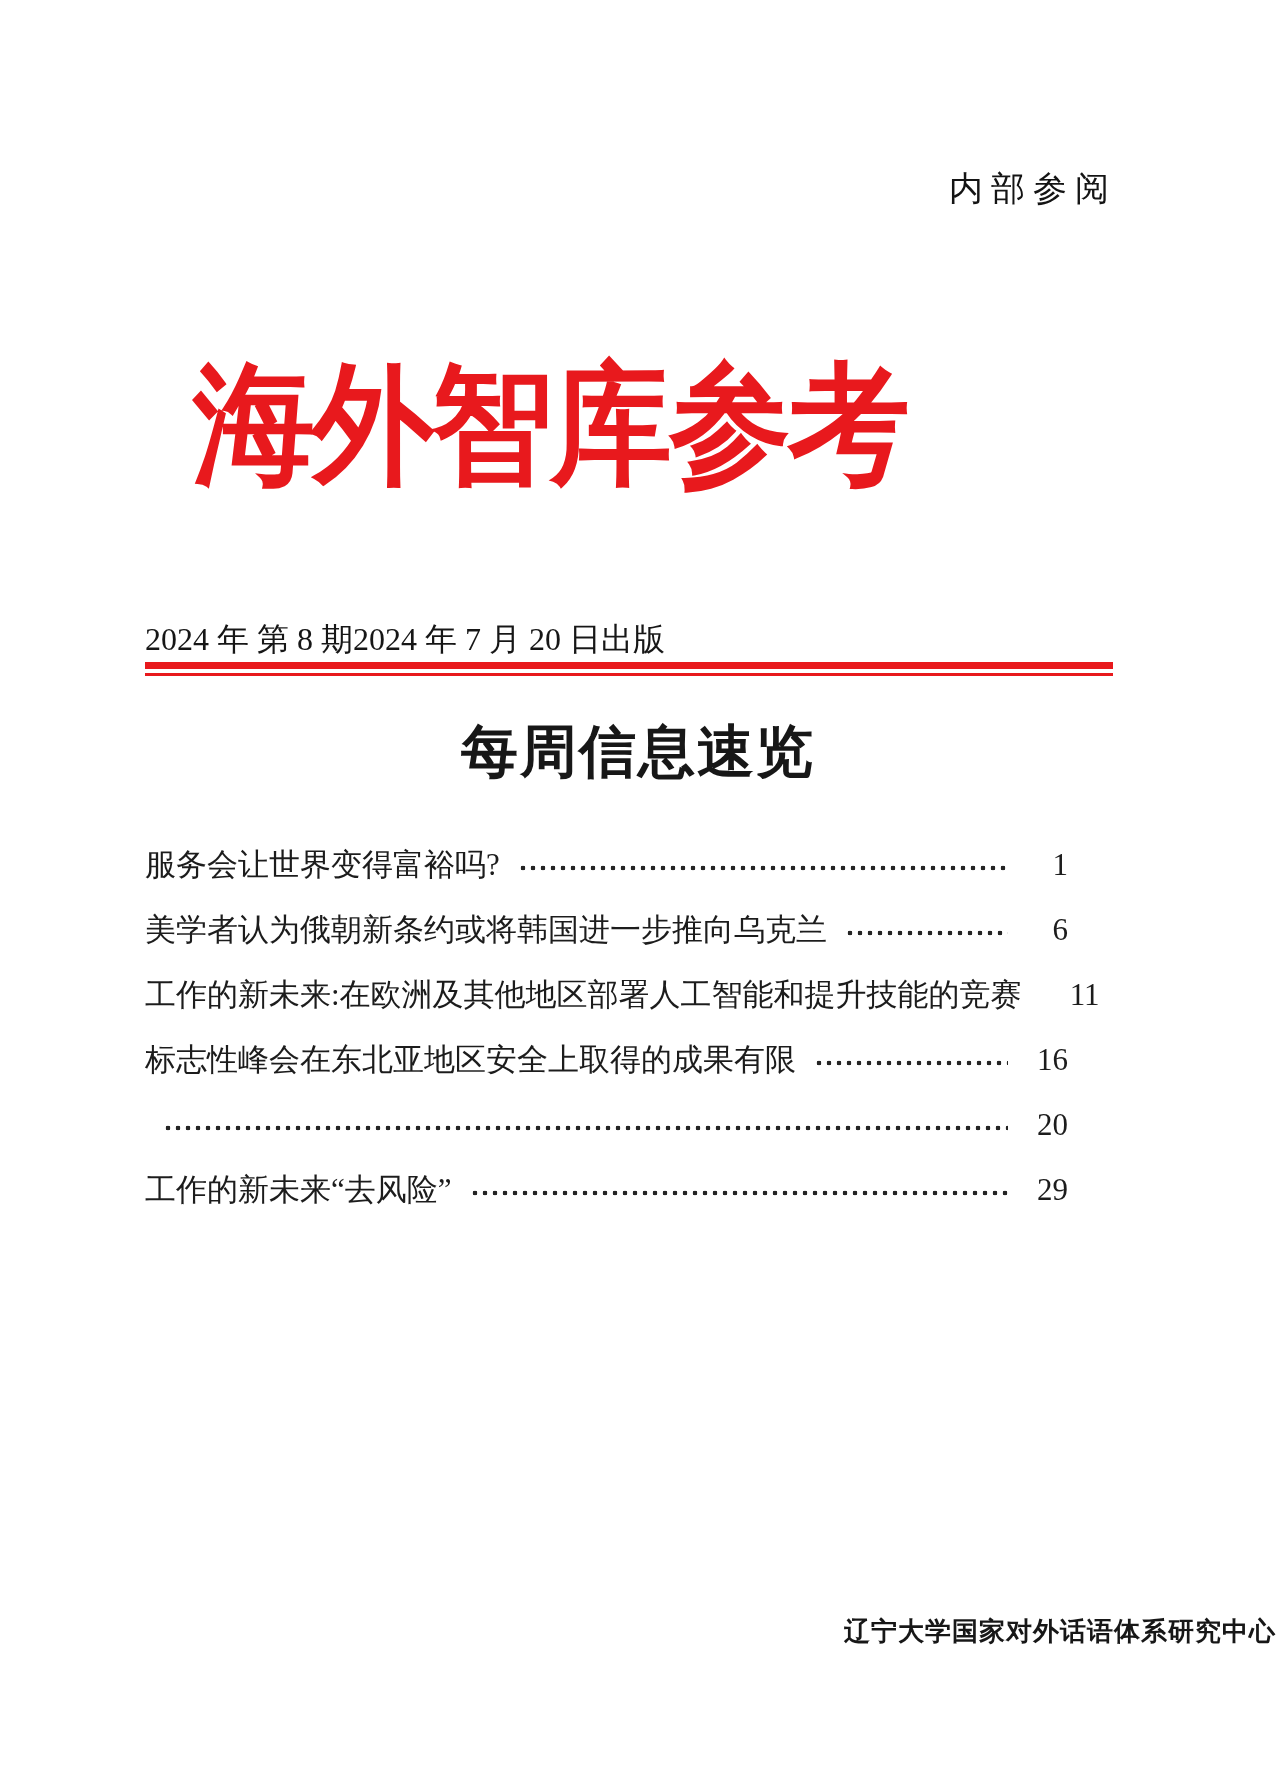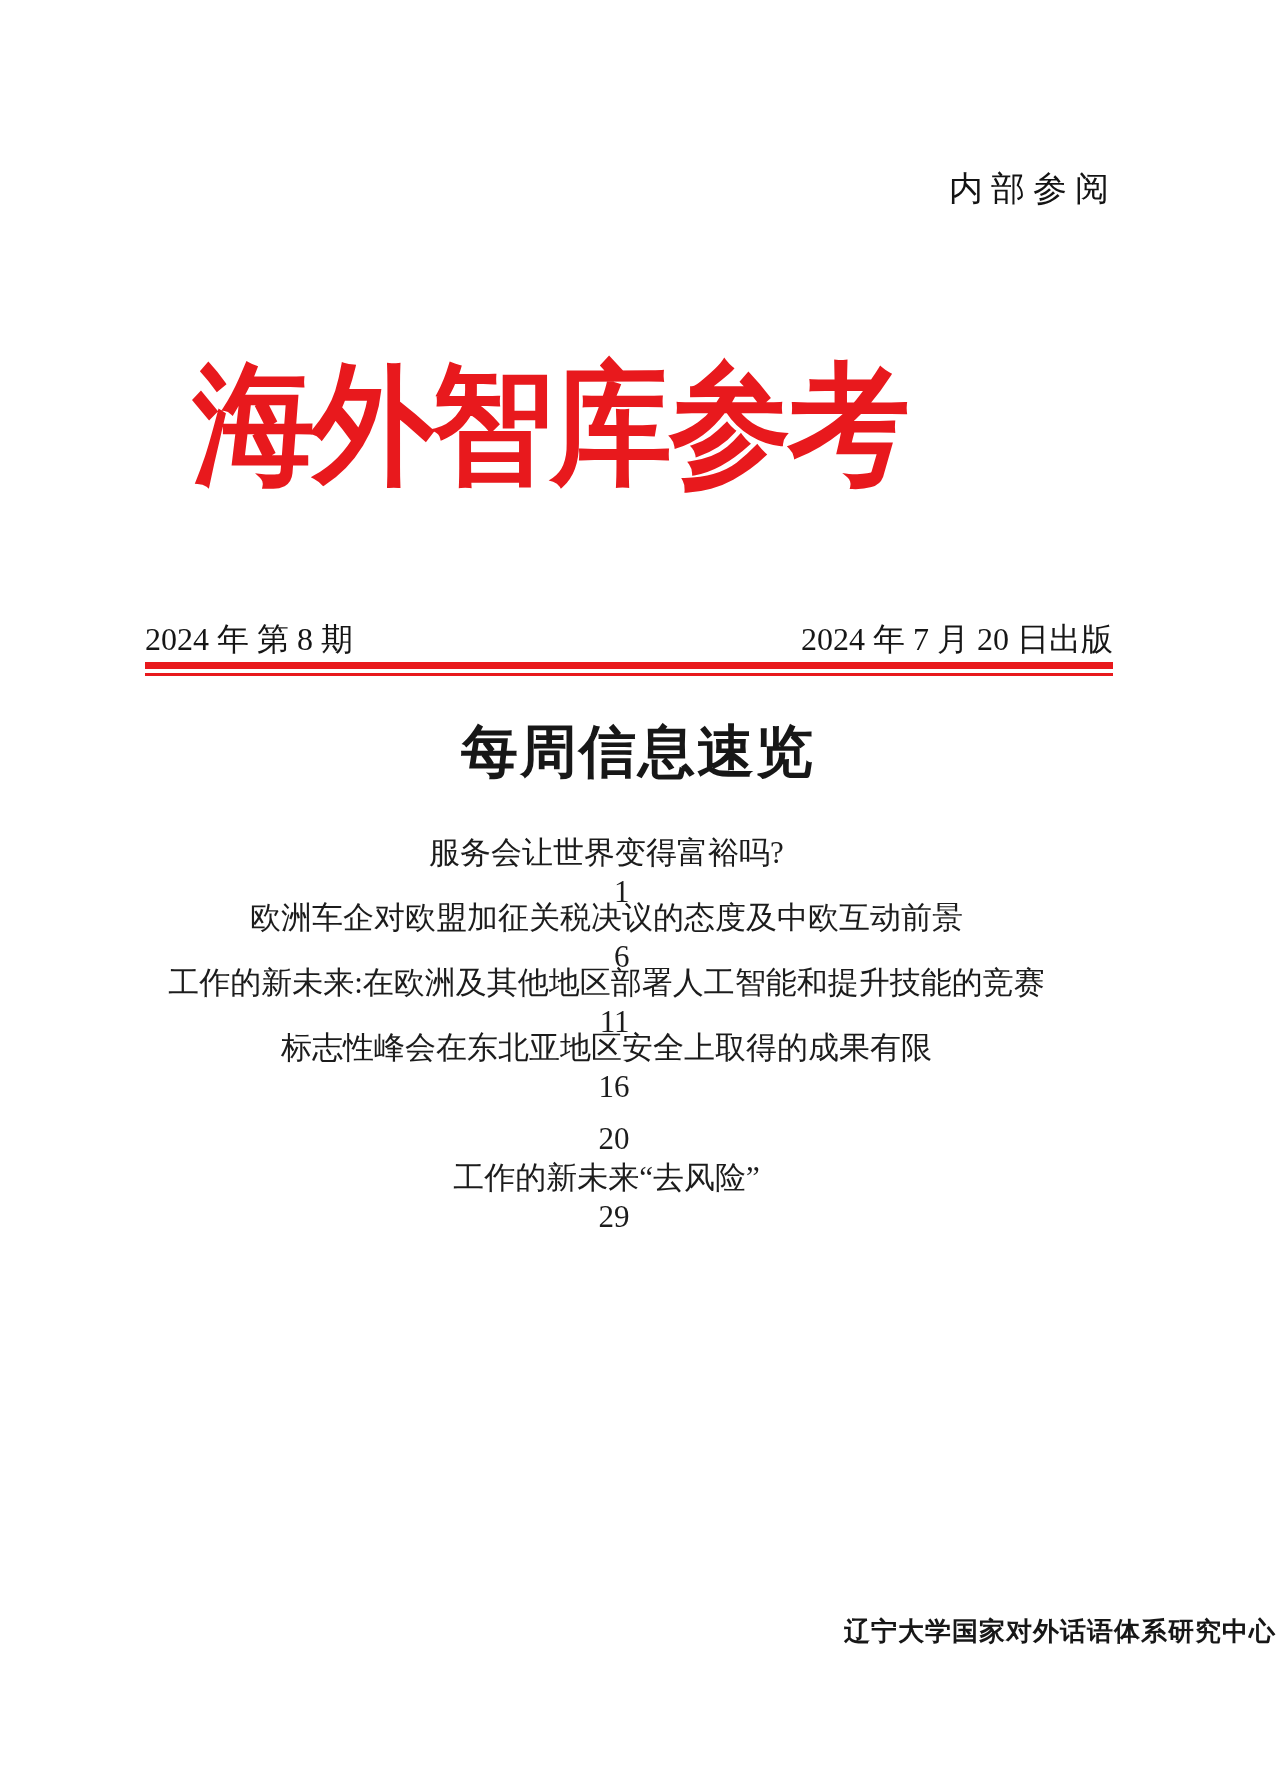--- a/index.html
+++ b/index.html
@@ -41,25 +41,24 @@
     transform-origin: top left;
     white-space: nowrap;
     font-family: "Liberation Serif", "DejaVu Serif", serif;
   }
   .issue-row {
     position: absolute;
     top: 610px;
     left: 145px;
     width: 968px;
     display: flex;
-    justify-content: space-between;
+    justify-content: flex-start;
     align-items: baseline;
     font-size: 32px;
     color: #161616;
-    gap: 9px;
   }
   .rule {
     position: absolute;
     left: 145px;
     width: 968px;
     background: #e8191d;
   }
   .rule-thick { top: 654px; height: 7px; }
   .rule-thin  { top: 665px; height: 3px; }
   .toc-heading {
@@ -79,21 +78,20 @@
     top: 824px;
     left: 145px;
     width: 923px;
   }
   .toc-row {
     height: 65px;
     display: flex;
     align-items: center;
     font-size: 31px;
     color: #1c1c1c;
-    flex-direction: column;
   }
   .toc-title {
     white-space: nowrap;
     flex: 0 0 auto;
   }
   .dot-leader {
     flex: 1 1 auto;
     height: 8px;
     margin: 0 14px 0 18px;
     transform: translateY(3px);
@@ -142,21 +140,21 @@
 
   <div class="toc">
 
     <div class="toc-row">
       <span class="toc-title">服务会让世界变得富裕吗?</span>
       <span class="dot-leader"></span>
       <span class="toc-page">1</span>
     </div>
 
     <div class="toc-row">
-      <span class="toc-title">欧洲车企对欧盟加征关税决议的态度及中欧互动前景</span>
+      <span class="toc-title">美学者认为俄朝新条约或将韩国进一步推向乌克兰</span>
       <span class="dot-leader"></span>
       <span class="toc-page">6</span>
     </div>
 
     <div class="toc-row">
       <span class="toc-title">工作的新未来:在欧洲及其他地区部署人工智能和提升技能的竞赛</span>
       <span class="dot-leader"></span>
       <span class="toc-page">11</span>
     </div>
 

